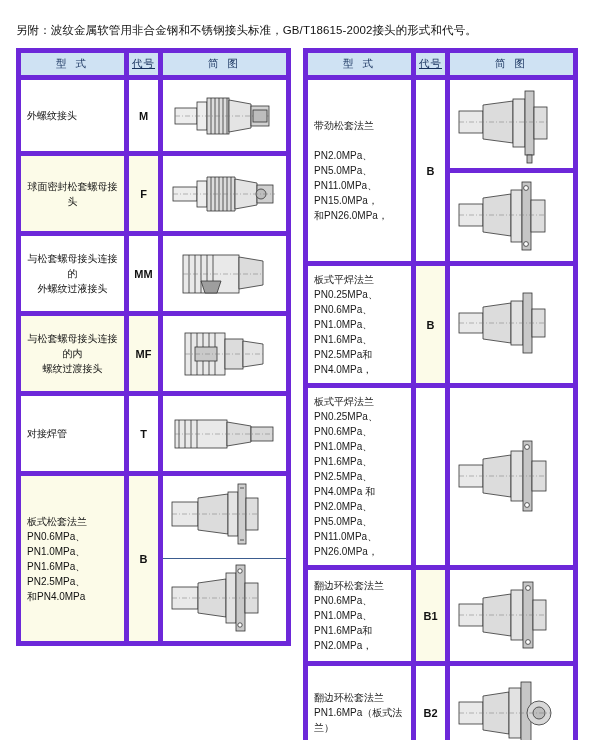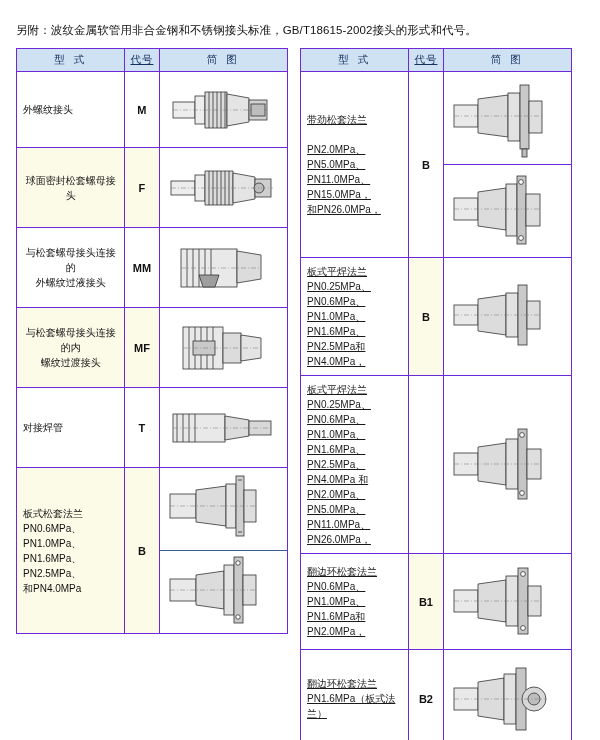--- a/index.html
+++ b/index.html
@@ -35,21 +35,21 @@
     gap: 12px;
     align-items: flex-start;
   }
   table {
     border-collapse: collapse;
     table-layout: fixed;
   }
   table.left { width: 272px; }
   table.right { width: 272px; }
   th, td {
-    border: 1px solid #6d28d9;
+    border: 5px solid #6d28d9;
     padding: 0;
     vertical-align: middle;
   }
   thead th {
     background: #cfe2f3;
     font-size: 10.5px;
     font-weight: normal;
     height: 22px;
     text-align: center;
     color: #15305c;
@@ -89,21 +89,20 @@
     display: block;
     width: 100%;
     text-align: center;
     line-height: 0;
   }
   svg { display: inline-block; }
   .ftype-multi {
     font-size: 10px;
     line-height: 15px;
     padding: 6px 6px;
-    text-decoration: underline;
   }
 </style>
 </head>
 <body>
 
 <div class="page">
 
   <div class="doc-title">另附：波纹金属软管用非合金钢和不锈钢接头标准，GB/T18615-2002接头的形式和代号。</div>
 
   <div class="tables">

